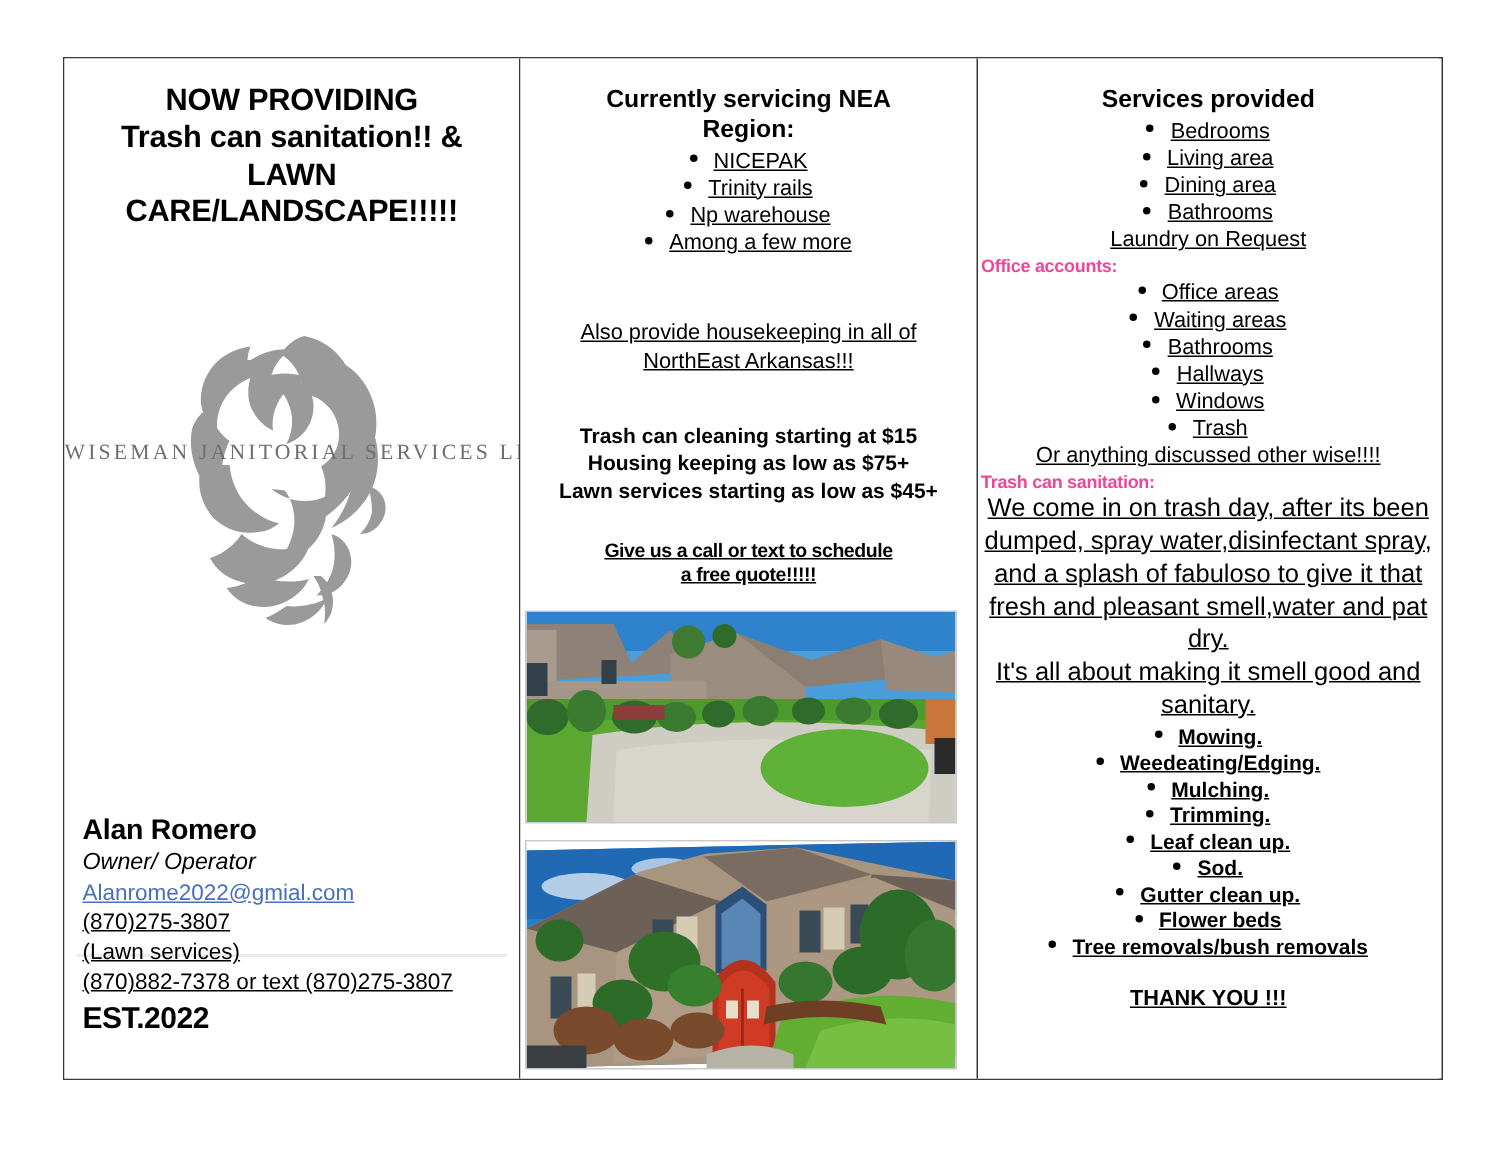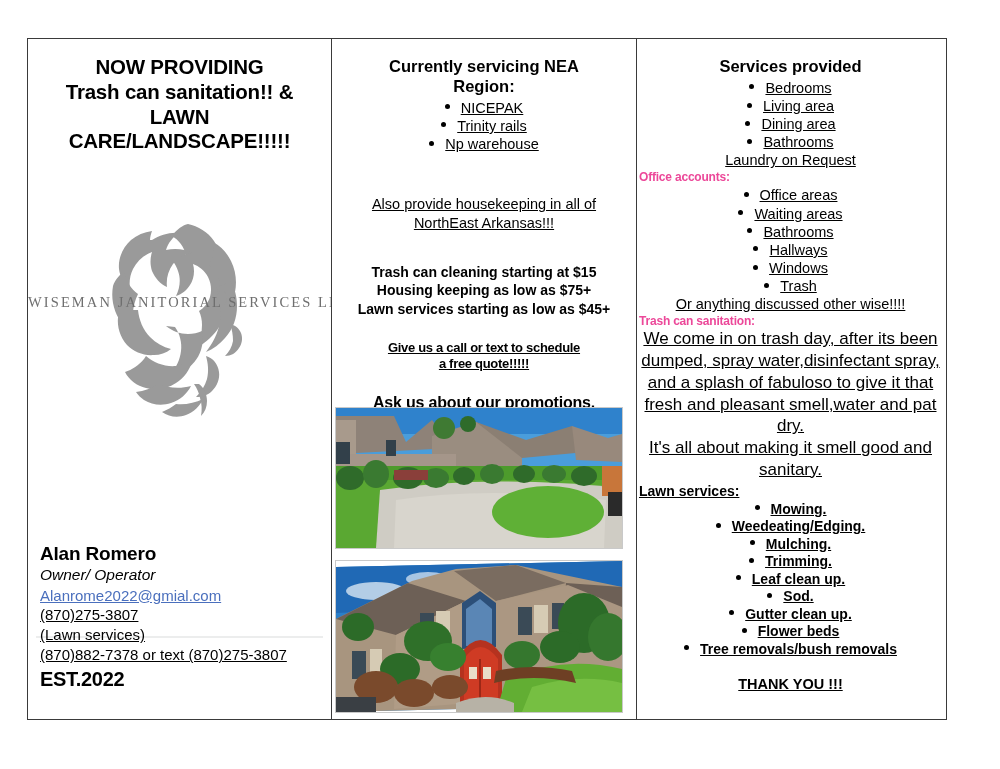--- a/index.html
+++ b/index.html
@@ -10,21 +10,21 @@
   body {
     width: 1000px;
     height: 769px;
     font-family: "Liberation Sans", sans-serif;
     overflow: hidden;
     position: relative;
   }
 
   .brochure {
     position: absolute;
-    left: 27px;
+    left: 42px;
     top: 38px;
     width: 920px;
     height: 682px;
     box-sizing: border-box;
     border: 1.5px solid #3a3a3a;
     background: #ffffff;
     display: flex;
   }
 
   .panel {
@@ -307,20 +307,21 @@
 
     <div class="mid-heading">
       <div>Currently servicing NEA</div>
       <div>Region:</div>
     </div>
 
     <ul class="bullets">
       <li><span class="dot"></span><span class="txt">NICEPAK</span></li>
       <li><span class="dot"></span><span class="txt">Trinity rails</span></li>
       <li><span class="dot"></span><span class="txt">Np warehouse</span></li>
+      <li><span class="dot"></span><span class="txt">Among a few more</span></li>
     </ul>
 
     <div class="mid-sub">
       <div>Also provide housekeeping in all of</div>
       <div>NorthEast Arkansas!!!</div>
     </div>
 
     <div class="price-block">
       <div>Trash can cleaning starting at $15</div>
       <div>Housing keeping as low as $75+</div>
@@ -447,21 +448,20 @@
     <div class="r-section-title">Trash can sanitation:</div>
     <div class="r-para">
       <div><span>We come in on trash day, after its been</span></div>
       <div><span>dumped, spray water,disinfectant spray,</span></div>
       <div><span>and a splash of fabuloso to give it that</span></div>
       <div><span>fresh and pleasant smell,water and pat dry.</span></div>
       <div><span>It's all about making it smell good and</span></div>
       <div><span>sanitary.</span></div>
     </div>
 
-    <div class="r-section-title-sm">Lawn services:</div>
 
     <ul class="bullets bold">
       <li><span class="dot"></span><span class="txt">Mowing.</span></li>
       <li><span class="dot"></span><span class="txt">Weedeating/Edging.</span></li>
       <li><span class="dot"></span><span class="txt">Mulching.</span></li>
       <li><span class="dot"></span><span class="txt">Trimming.</span></li>
       <li><span class="dot"></span><span class="txt">Leaf clean up.</span></li>
       <li><span class="dot"></span><span class="txt">Sod.</span></li>
       <li><span class="dot"></span><span class="txt">Gutter clean up.</span></li>
       <li><span class="dot"></span><span class="txt">Flower beds</span></li>

